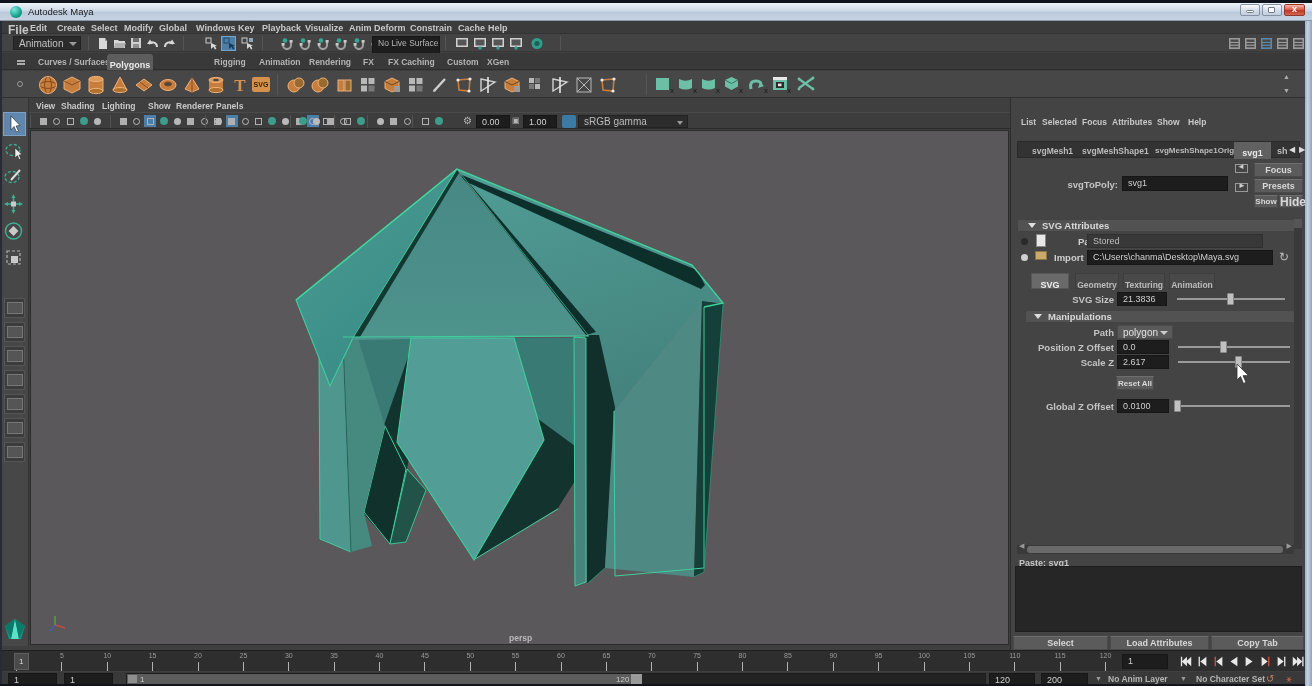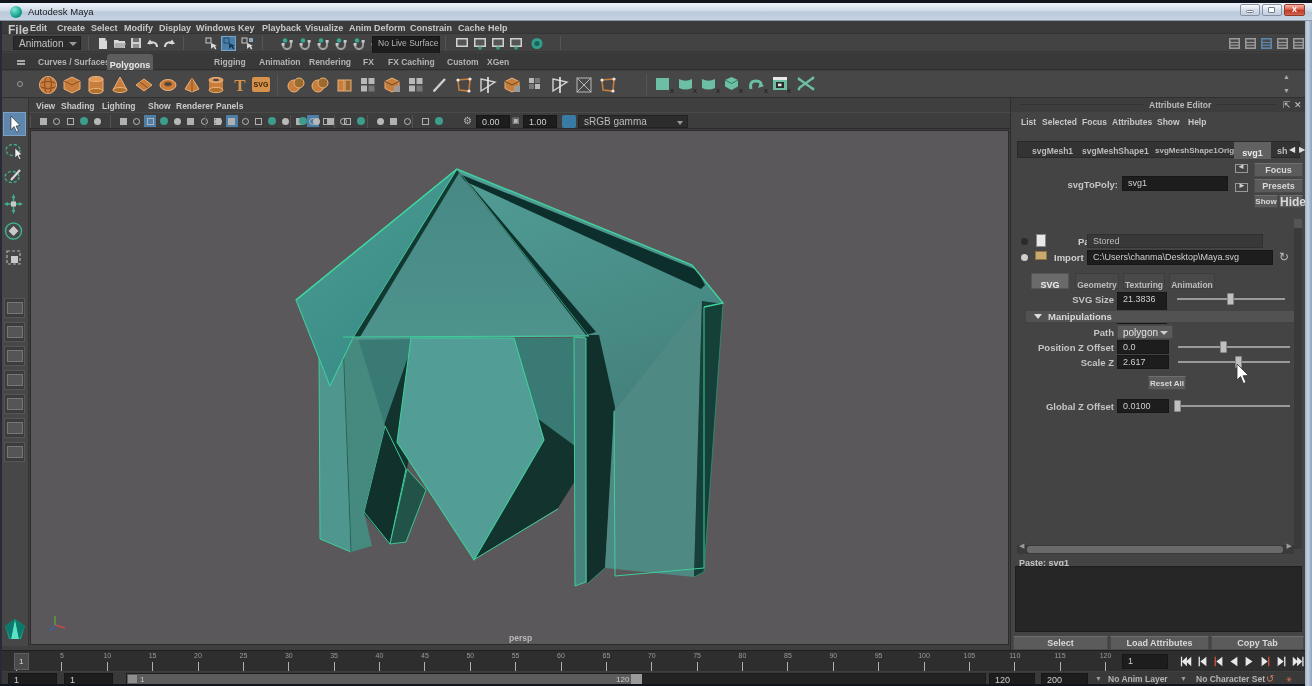--- a/index.html
+++ b/index.html
@@ -28,21 +28,21 @@
      <span class="abs" style="left:7px;top:-1px;color:#fff;font-size:9px;font-weight:bold;">x</span>
   </div>
 </div>
 
 <div class="abs" id="menubar" style="left:0;top:21px;width:1312px;height:13px;background:#3b3b3b;border-bottom:1px solid #333;">
   <span class="txt abs" style="top:2px;left:8px;font-size:12px;">File</span>
   <span class="txt abs" style="top:2px;left:30px;font-size:9px;">Edit</span>
   <span class="txt abs" style="top:2px;left:57px;font-size:9px;">Create</span>
   <span class="txt abs" style="top:2px;left:91px;font-size:9px;">Select</span>
   <span class="txt abs" style="top:2px;left:124px;font-size:9px;">Modify</span>
-  <span class="txt abs" style="top:2px;left:159px;font-size:9px;">Display</span>
+  <span class="txt abs" style="top:2px;left:159px;font-size:9px;">Global</span>
   <span class="txt abs" style="top:2px;left:196px;font-size:9px;">Windows</span>
   <span class="txt abs" style="top:2px;left:238px;font-size:9px;">Key</span>
   <span class="txt abs" style="top:2px;left:262px;font-size:9px;">Playback</span>
   <span class="txt abs" style="top:2px;left:305px;font-size:9px;">Visualize</span>
   <span class="txt abs" style="top:2px;left:349px;font-size:9px;">Anim Deform</span>
   <span class="txt abs" style="top:2px;left:410px;font-size:9px;">Constrain</span>
   <span class="txt abs" style="top:2px;left:458px;font-size:9px;">Cache</span>
   <span class="txt abs" style="top:2px;left:488px;font-size:9px;">Help</span>
 </div>
 
@@ -627,27 +627,20 @@
     <svg class="abs" style="left:16px;top:482px;" width="24" height="22">
       <line x1="8" y1="12" x2="18" y2="15" stroke="#c34a3e" stroke-width="1.4"></line>
       <line x1="8" y1="12" x2="8" y2="3" stroke="#57a33f" stroke-width="1.4"></line>
       <line x1="8" y1="12" x2="3" y2="18" stroke="#3a63b0" stroke-width="1.4"></line>
     </svg>
     <span class="abs" style="left:478px;top:502px;color:#b9b9b9;font-size:8.5px;font-weight:bold;">persp</span>
   </div>
 </div>
 
 <div class="abs" id="attred" style="left:1010px;top:98px;width:295px;height:552px;background:#444444;border-left:1px solid #2d2d2d;">
-  <div class="abs" style="left:0;top:0;width:295px;height:14px;background:#3d3d3d;">
-    <span class="abs" style="left:138px;top:2px;font-size:8.5px;color:#b9b9b9;font-weight:bold;">Attribute Editor</span>
-    <div class="abs" style="left:8px;top:6px;width:124px;height:1px;background:#4a4a4a;border-top:1px solid #333;"></div>
-    <div class="abs" style="left:206px;top:6px;width:60px;height:1px;background:#4a4a4a;border-top:1px solid #333;"></div>
-    <span class="abs" style="left:272px;top:2px;font-size:9px;color:#ccc;">⇱</span>
-    <span class="abs" style="left:283px;top:2px;font-size:9px;color:#ccc;">✕</span>
-  </div>
   <span class="txt abs" style="left:10px;top:19px;font-size:8.5px;">List</span>
   <span class="txt abs" style="left:31px;top:19px;font-size:8.5px;">Selected</span>
   <span class="txt abs" style="left:71px;top:19px;font-size:8.5px;">Focus</span>
   <span class="txt abs" style="left:101px;top:19px;font-size:8.5px;">Attributes</span>
   <span class="txt abs" style="left:146px;top:19px;font-size:8.5px;">Show</span>
   <span class="txt abs" style="left:177px;top:19px;font-size:8.5px;">Help</span>
 
   <div class="abs" style="left:6px;top:43px;width:283px;height:17px;background:#333333;border:1px solid #2a2a2a;">
     <span class="abs" style="left:14px;top:4px;font-size:8.5px;color:#bbb;font-weight:bold;">svgMesh1</span>
     <span class="abs" style="left:64px;top:4px;font-size:8.5px;color:#bbb;font-weight:bold;">svgMeshShape1</span>
@@ -664,41 +657,45 @@
       <span style="position:absolute;left:1px;top:-3px;font-size:8px;color:#ccc;">◄</span>
     </div>
   <div class="abs" style="left:224px;top:85px;width:13px;height:9px;border:1px solid #999;">
       <span style="position:absolute;right:1px;top:-3px;font-size:8px;color:#ccc;">►</span>
     </div>
   <div class="abs btn" style="left:243px;top:65px;width:49px;height:14px;line-height:13px;font-size:9px;">Focus</div>
   <div class="abs btn" style="left:243px;top:81px;width:49px;height:14px;line-height:13px;font-size:9px;">Presets</div>
   <div class="abs btn" style="left:243px;top:97px;width:24px;height:13px;line-height:12px;font-size:8px;">Show</div>
   <div class="abs btn" style="left:268px;top:97px;width:24px;height:13px;line-height:12px;font-size:12px;">Hide</div>
 
+  <div class="abs" style="left:6px;top:121px;width:279px;height:13px;background:#525252;border:1px solid #434343;">
+    <span class="abs" style="left:10px;top:3px;width:0;height:0;border-left:4px solid transparent;border-right:4px solid transparent;border-top:5px solid #ddd;"></span>
+    <span class="abs" style="left:24px;top:0px;font-size:9.5px;color:#d8d8d8;font-weight:bold;">SVG Attributes</span>
+  </div>
 
   <div class="abs" style="left:10px;top:140px;width:7px;height:7px;background:#2a2a2a;border-radius:50%;"></div>
   <div class="abs" style="left:25px;top:136px;width:10px;height:13px;background:#e8e8e8;border:1px solid #888;"></div>
   <span class="abs" style="left:43px;top:138px;font-size:9.5px;color:#cfcfcf;font-weight:bold;padding-left:24px;">Paste</span>
   <div class="abs" style="left:76px;top:136px;width:176px;height:14px;background:#383838;border:1px solid #303030;">
       <span style="font-size:9px;color:#bdbdbd;padding-left:5px;line-height:13px;display:block;">Stored</span>
     </div>
 
   <div class="abs" style="left:10px;top:156px;width:7px;height:7px;background:#cfcfcf;border-radius:50%;"></div>
   <div class="abs" style="left:24px;top:153px;width:12px;height:9px;background:#caa96d;border:1px solid #8c7443;"></div>
   <span class="abs" style="left:43px;top:154px;font-size:9.5px;color:#cfcfcf;font-weight:bold;">Import</span>
   <div class="abs fld" style="left:76px;top:152px;width:186px;height:15px;">C:\Users\chanma\Desktop\Maya.svg</div>
   <span class="abs" style="left:268px;top:152px;font-size:12px;color:#bbb;">↻</span>
 
   <div class="abs" style="left:20px;top:175px;width:38px;height:16px;background:#6a6a6a;border:1px solid #555;text-align:center;"><span style="font-size:9px;color:#eee;line-height:15px;font-weight:bold;">SVG</span></div>
   <div class="abs" style="left:64px;top:175px;width:44px;height:16px;background:#494949;border:1px solid #3d3d3d;text-align:center;"><span style="font-size:8.5px;color:#bbb;line-height:15px;font-weight:bold;">Geometry</span></div>
   <div class="abs" style="left:112px;top:175px;width:42px;height:16px;background:#494949;border:1px solid #3d3d3d;text-align:center;"><span style="font-size:8.5px;color:#bbb;line-height:15px;font-weight:bold;">Texturing</span></div>
   <div class="abs" style="left:158px;top:175px;width:46px;height:16px;background:#494949;border:1px solid #3d3d3d;text-align:center;"><span style="font-size:8.5px;color:#bbb;line-height:15px;font-weight:bold;">Animation</span></div>
 
   <span class="abs" style="left:20px;top:196px;width:83px;text-align:right;font-size:9.5px;color:#c4c4c4;font-weight:bold;">SVG Size</span>
-  <div class="abs fld" style="left:106px;top:194px;width:50px;height:32px;">21.3836</div>
+  <div class="abs fld" style="left:106px;top:194px;width:50px;height:14px;">21.3836</div>
   <div class="slider" style="left:166px;top:200px;width:108px;"></div>
   <div class="shandle" style="left:216px;top:195px;"></div>
 
   <div class="abs" style="left:14px;top:212px;width:271px;height:13px;background:#525252;border:1px solid #434343;">
     <span class="abs" style="left:8px;top:3px;width:0;height:0;border-left:4px solid transparent;border-right:4px solid transparent;border-top:5px solid #ddd;"></span>
     <span class="abs" style="left:22px;top:0px;font-size:9.5px;color:#d8d8d8;font-weight:bold;">Manipulations</span>
   </div>
 
   <span class="abs" style="left:20px;top:229px;width:83px;text-align:right;font-size:9.5px;color:#c4c4c4;font-weight:bold;">Path</span>
   <div class="abs" style="left:106px;top:227px;width:56px;height:14px;background:#5a5a5a;border:1px solid #4a4a4a;">
@@ -713,21 +710,21 @@
 
   <span class="abs" style="left:20px;top:259px;width:83px;text-align:right;font-size:9.5px;color:#c4c4c4;font-weight:bold;">Scale Z</span>
   <div class="abs fld" style="left:106px;top:257px;width:52px;height:14px;">2.617</div>
   <div class="slider" style="left:167px;top:263px;width:112px;"></div>
   <div class="shandle" style="left:224px;top:258px;"></div>
 
   <svg class="abs" style="left:225px;top:265px;" width="16" height="23">
       <polygon points="1,1 1,17 4.5,13.5 7.5,20.5 10,19.3 7,12.7 12.5,12.5" fill="#fff" stroke="#333" stroke-width="0.8"></polygon>
     </svg>
 
-  <div class="abs btn" style="left:105px;top:278px;width:38px;height:14px;line-height:13px;font-size:8px;white-space:nowrap;margin-left:32px;">Reset All</div>
+  <div class="abs btn" style="left:105px;top:278px;width:38px;height:14px;line-height:13px;font-size:8px;white-space:nowrap;">Reset All</div>
 
   <span class="abs" style="left:20px;top:303px;width:83px;text-align:right;font-size:9.5px;color:#c4c4c4;font-weight:bold;">Global Z Offset</span>
   <div class="abs fld" style="left:106px;top:301px;width:52px;height:14px;">0.0100</div>
   <div class="slider" style="left:167px;top:307px;width:112px;"></div>
   <div class="shandle" style="left:163px;top:302px;"></div>
 
   <div class="abs" style="left:283px;top:121px;width:8px;height:330px;background:#3a3a3a;"></div>
   <div class="abs" style="left:283px;top:121px;width:8px;height:9px;background:#555;"></div>
   <div class="abs" style="left:6px;top:447px;width:277px;height:9px;background:#3a3a3a;">
     <span class="abs" style="left:2px;top:-3px;font-size:7px;color:#999;">◀</span>

